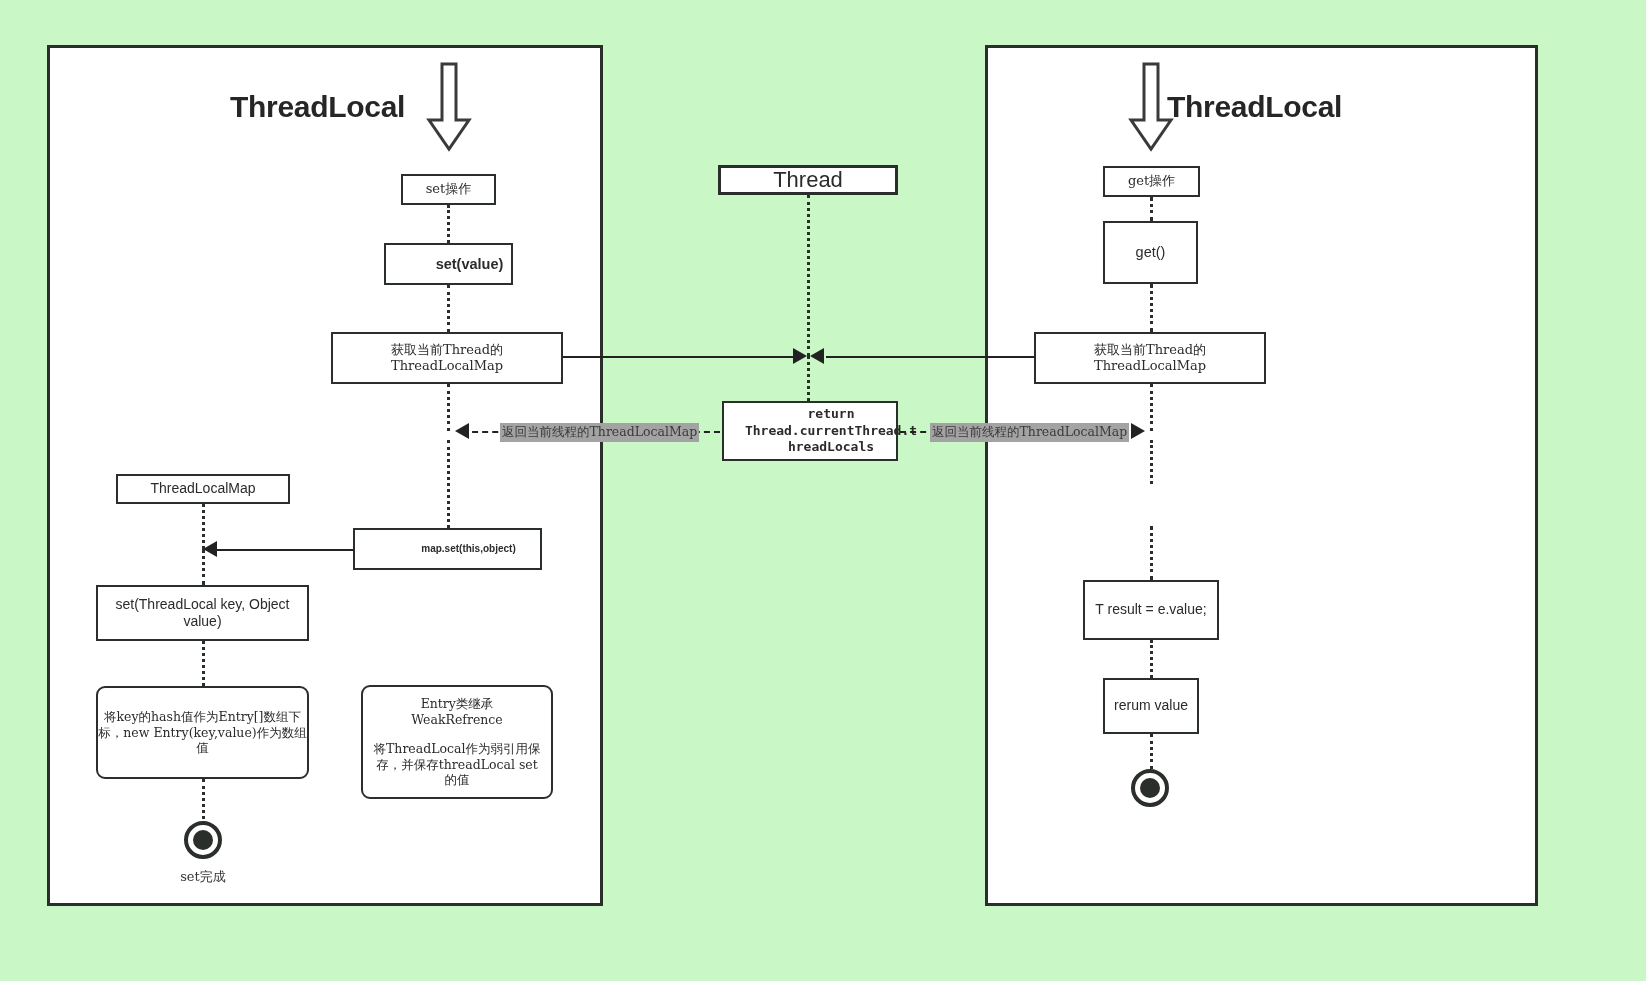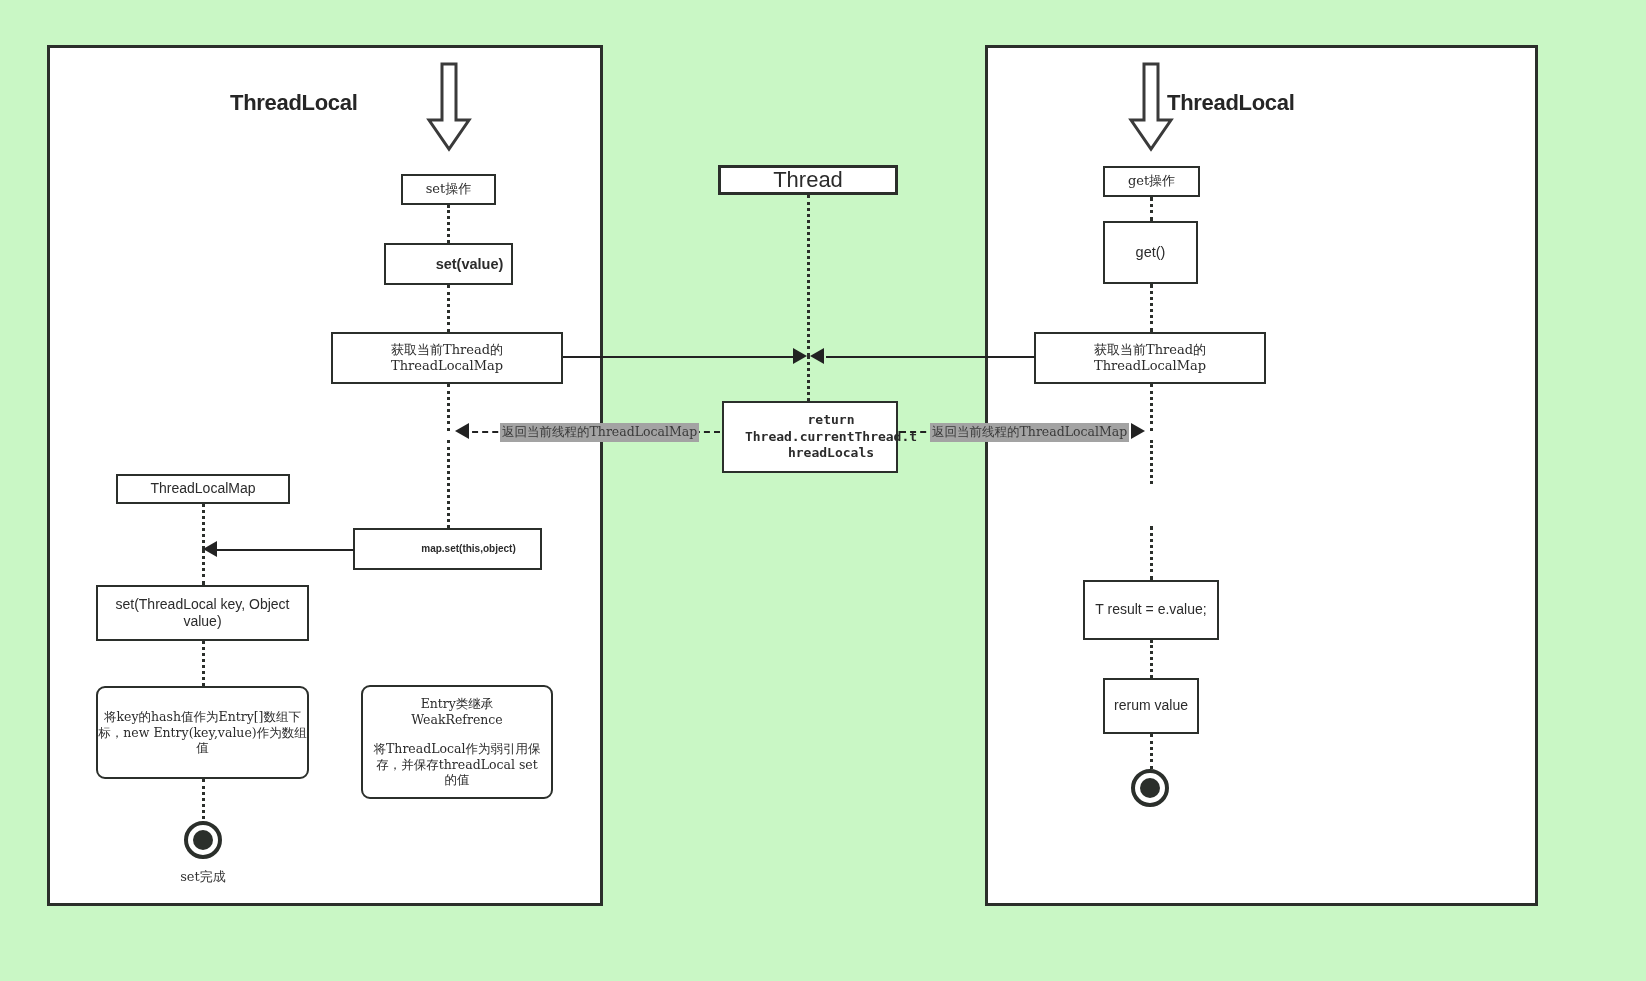--- a/index.html
+++ b/index.html
@@ -16,21 +16,21 @@
     position:absolute;background:#ffffff;
     border:3px solid #2b2f2b;
     box-sizing:border-box;
   }
   #panel-set{left:47px;top:45px;width:556px;height:861px;}
   #panel-get{left:985px;top:45px;width:553px;height:861px;}
 
   
   .big-title{
     position:absolute;
-    font-size:22px;font-weight:bold;color:#262626;
+    font-size:30px;font-weight:bold;color:#262626;
     letter-spacing:-.3px;white-space:nowrap;
   }
   #title-set{left:230px;top:90px;}
   #title-get{left:1167px;top:90px;}
 
   
   .block-arrow{position:absolute;width:46px;height:90px;}
   .block-arrow svg{display:block;}
   #blockarrow-set{left:426px;top:62px;}
   #blockarrow-get{left:1128px;top:62px;}
@@ -157,21 +157,21 @@
   </div>
   <div class="endcaption" style="left:164px;top:868px;width:78px;">set完成</div>
 
   <div class="node sans" style="left:718px;top:165px;width:180px;height:30px;font-size:22px;border-width:3px;">Thread</div>
 
   <div class="vdot" style="left:807px;top:195px;height:161px;"></div>
   <div class="arrowhead ah-left" style="left:810px;top:348px;"></div>
 
   <div class="vdot" style="left:807px;top:356px;height:45px;"></div>
 
-  <div class="node mono bold" style="left:722px;top:401px;width:176px;height:72px;font-size:13px;
+  <div class="node mono bold" style="left:722px;top:401px;width:176px;height:60px;font-size:13px;
               flex-direction:column;line-height:1.3;">
     <span>return</span>
     <span>Thread.currentThread.t</span>
     <span>hreadLocals</span>
   </div>
 
   <div class="node serif" style="left:1103px;top:166px;width:97px;height:31px;font-size:13px;">get操作</div>
 
   <div class="vdot" style="left:1150px;top:197px;height:24px;"></div>
 

